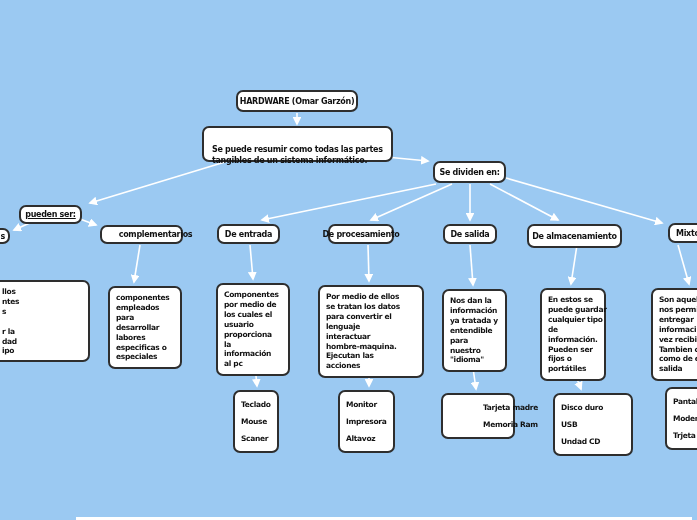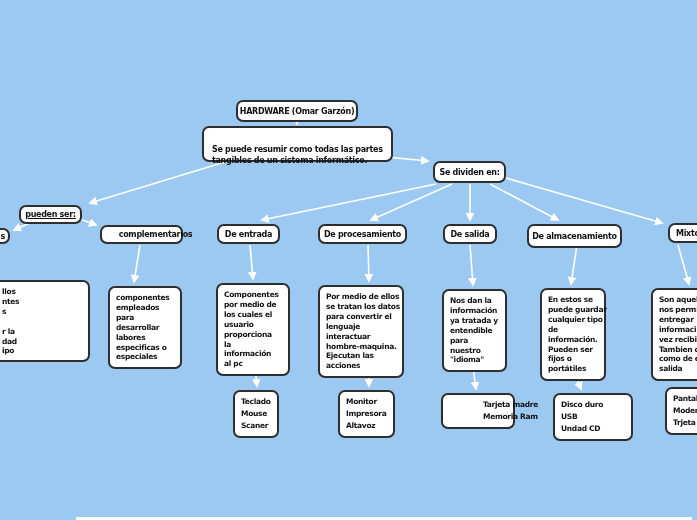--- a/index.html
+++ b/index.html
@@ -27,21 +27,21 @@
   .header.right{justify-content:flex-end;padding-right:3px;}
   .multi{
     font-size:8px;letter-spacing:-0.3px;line-height:11px;
     padding:16px 8px;display:block;
   }
   .desc{
     font-size:7.5px;letter-spacing:-0.3px;line-height:9.9px;
     padding:5px 6px;display:block;
   }
   .leaf{
-    font-size:7.5px;letter-spacing:-0.3px;line-height:12px;
+    font-size:7.5px;letter-spacing:-0.3px;line-height:17px;
     padding:4px 6px;display:block;
   }
   .cut-left-desc{padding-left:62px;}
   #bottom-strip{position:absolute;left:76px;top:517px;width:616px;height:3px;background:#ffffff;}
 </style>
 </head>
 <body>
 
 <svg id="edges">
   <defs>
@@ -64,36 +64,36 @@
     <line x1="255" y1="366" x2="257" y2="386" class="edge" marker-end="url(#arrow)"></line>
     <line x1="368" y1="245" x2="369" y2="281" class="edge" marker-end="url(#arrow)"></line>
     <line x1="369" y1="368" x2="369" y2="386" class="edge" marker-end="url(#arrow)"></line>
     <line x1="470" y1="245" x2="473" y2="285" class="edge" marker-end="url(#arrow)"></line>
     <line x1="472" y1="361" x2="476" y2="389" class="edge" marker-end="url(#arrow)"></line>
     <line x1="577" y1="245" x2="571" y2="284" class="edge" marker-end="url(#arrow)"></line>
     <line x1="573" y1="369" x2="581" y2="389" class="edge" marker-end="url(#arrow)"></line>
     <line x1="678" y1="245" x2="689" y2="284" class="edge" marker-end="url(#arrow)"></line>
   </svg>
 
-<div class="node header" style="left:236px;top:90px;width:122px;height:22px;margin-top:10px;">HARDWARE (Omar Garzón)</div>
+<div class="node header" style="left:236px;top:90px;width:122px;height:22px;">HARDWARE (Omar Garzón)</div>
 
 <div class="node multi" style="left:202px;top:126px;width:191px;height:28px;">Se puede resumir como todas las partes
 tangibles de un sistema informático.</div>
 
 <div class="node header" style="left:433px;top:161px;width:73px;height:22px;">Se dividen en:</div>
 
 <div class="node header" style="left:19px;top:205px;width:63px;height:19px;text-decoration:underline;">pueden ser:</div>
 
 <div class="node header right" style="left:-40px;top:228px;width:50px;height:16px;">s</div>
 
 <div class="node header" style="left:100px;top:225px;width:83px;height:19px;padding-left:28px;">complementarios</div>
 
 <div class="node header" style="left:217px;top:224px;width:63px;height:20px;">De entrada</div>
 
-<div class="node header" style="left:318px;top:224px;width:89px;height:20px;">De procesamiento</div>
+<div class="node header" style="left:328px;top:224px;width:66px;height:20px;">De procesamiento</div>
 
 <div class="node header" style="left:443px;top:224px;width:54px;height:20px;">De salida</div>
 
 <div class="node header" style="left:527px;top:224px;width:95px;height:24px;">De almacenamiento</div>
 
 <div class="node header left" style="left:668px;top:223px;width:48px;height:20px;">Mixtos</div>
 
 <div class="node desc cut-left-desc" style="left:-62px;top:280px;width:152px;height:82px;">llos
 ntes
 s
@@ -112,21 +112,21 @@
 
 <div class="node desc" style="left:216px;top:283px;width:74px;">Componentes
 por medio de
 los cuales el
 usuario
 proporciona
 la
 información
 al pc</div>
 
-<div class="node desc" style="left:318px;top:285px;width:86px;">Por medio de ellos
+<div class="node desc" style="left:318px;top:285px;width:106px;">Por medio de ellos
 se tratan los datos
 para convertir el
 lenguaje
 interactuar
 hombre-maquina.
 Ejecutan las
 acciones</div>
 
 <div class="node desc" style="left:442px;top:289px;width:65px;">Nos dan la
 información

